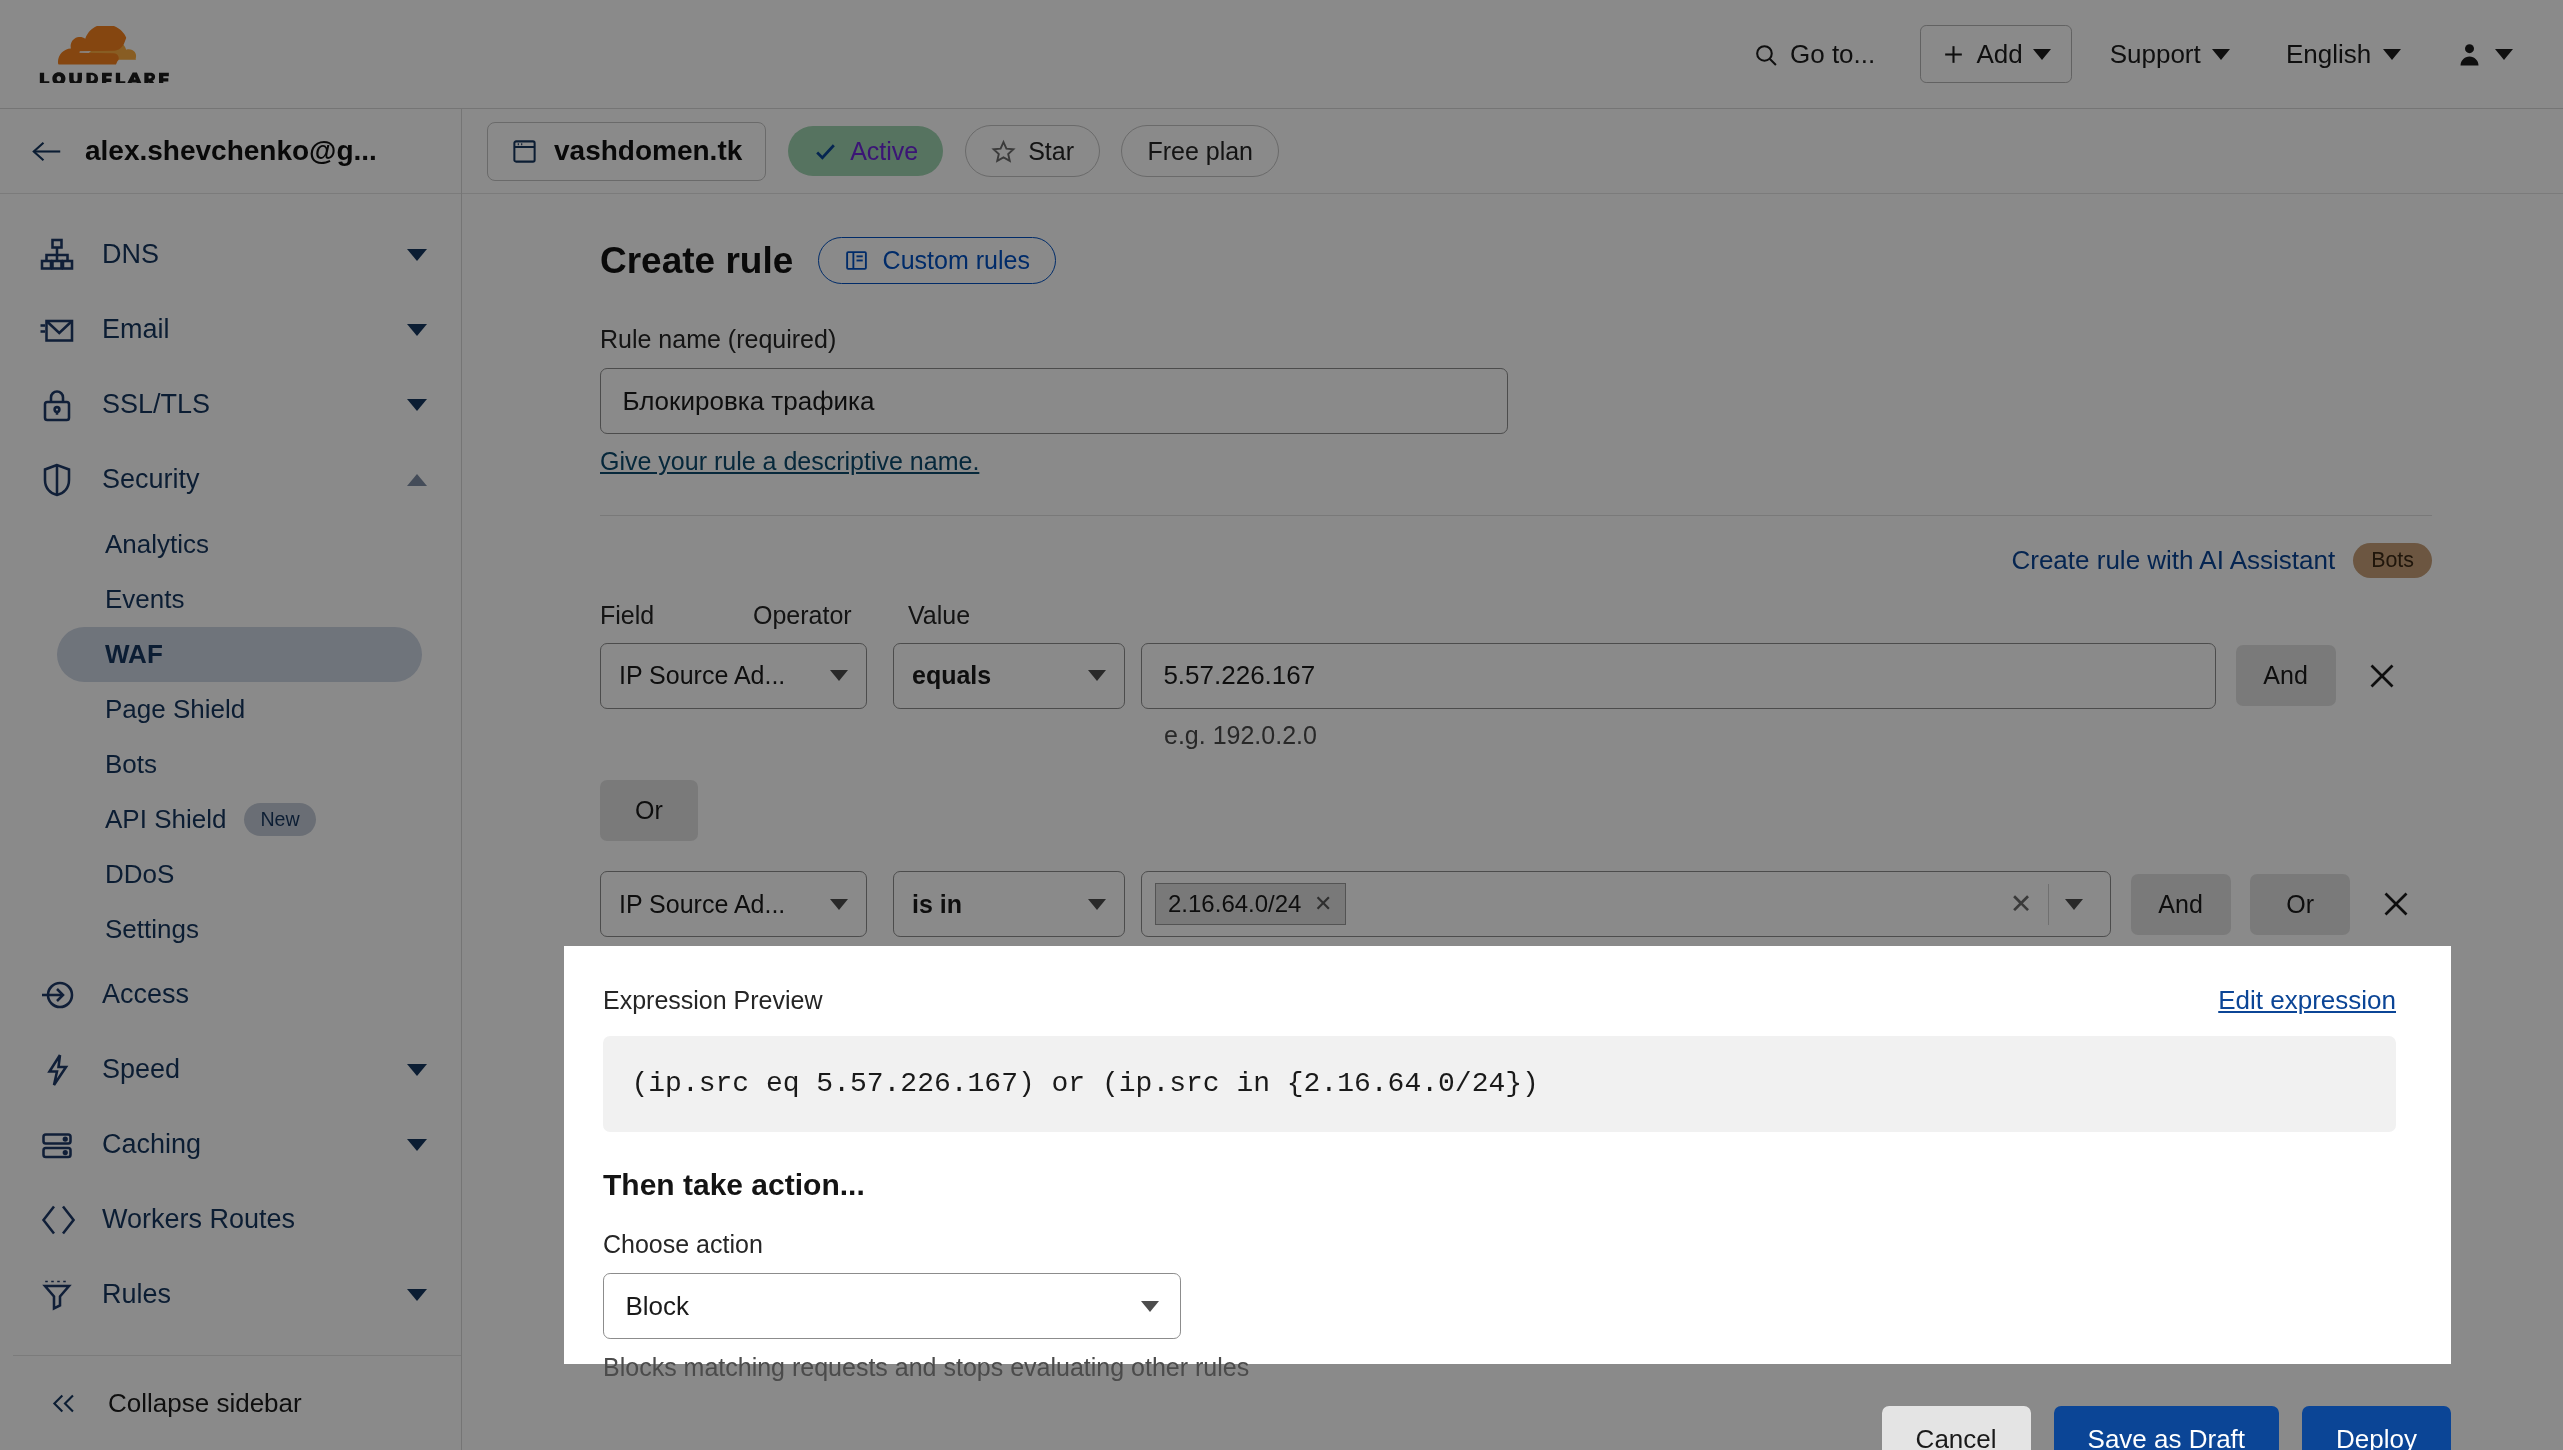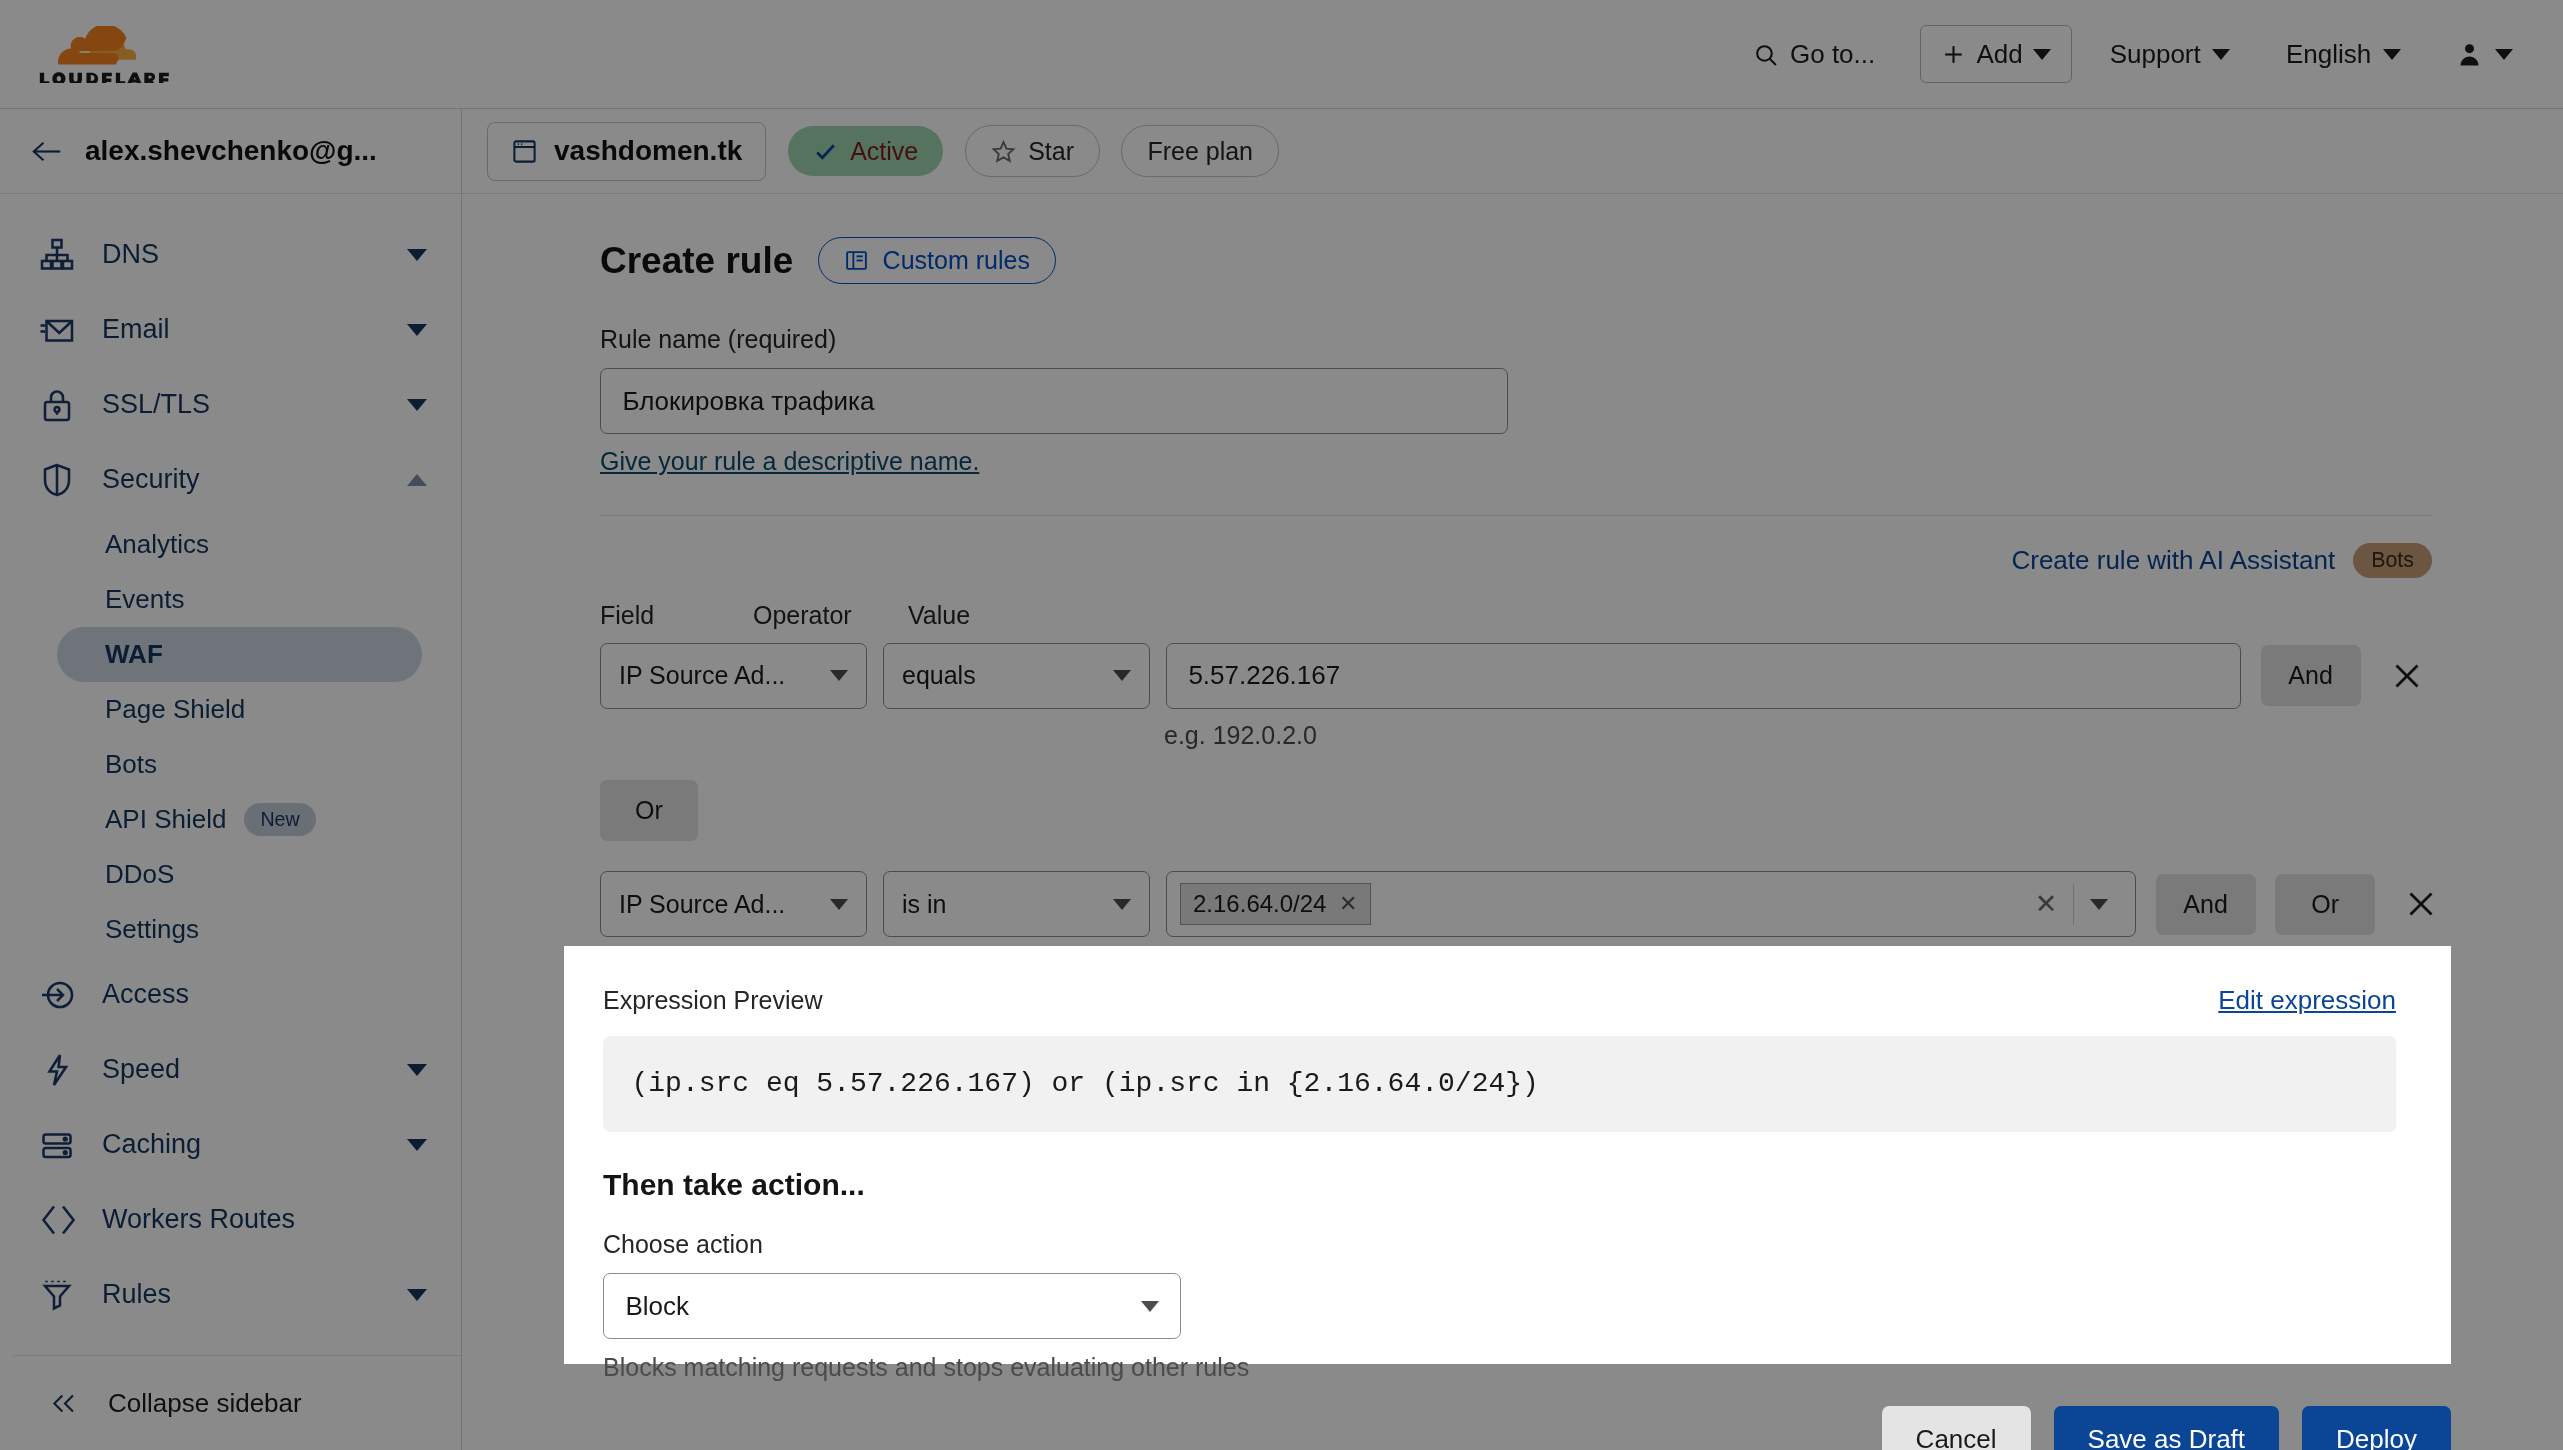--- a/index.html
+++ b/index.html
@@ -101,21 +101,21 @@
   }
   .dom-pill {
     display:flex; align-items:center; gap: 16px;
     border: 0.9px solid #c4c4c4; border-radius: 8px; padding: 12.5px 23px;
     font-size: 28px; font-weight: 700; color: #111; cursor: pointer; background:#fff;
   }
   .dom-ic { width: 27px; height: 27px; }
   .pill-active {
     display:flex; align-items:center; gap: 12.5px;
     background: #9fd4b1; border-radius: 27px; padding: 10.7px 25px;
-    font-size: 25px; color: #7f1d1d;
+    font-size: 25px; color: #6d28d9;
   }
   .pill {
     display:flex; align-items:center; gap: 12.5px;
     border: 0.9px solid #c4c4c4; border-radius: 27px; padding: 10.7px 25px;
     font-size: 25px; color: #262626; cursor: pointer; background:#fff;
   }
 
   .content { padding: 43px 0 0 138px; }
 
   .title-row { display:flex; align-items:center; gap: 25px; }
@@ -149,21 +149,21 @@
   .cond-row { display:flex; align-items:center; gap: 0; margin-top: 12.5px; }
   .sel {
     height: 66px; border: 0.9px solid #8c8c8c; border-radius: 7.1px; background:#fff;
     display:flex; align-items:center; padding: 0 18px;
     font-size: 25px; color: #1a1a1a; cursor: pointer;
   }
   .sel .cv { margin-left: auto; width: 0; height: 0;
              border-left: 9.8px solid transparent; border-right: 9.8px solid transparent;
              border-top: 11.6px solid #4d4d4d; }
   .sel-field { width: 267px; }
-  .sel-op { width: 267px; margin-left: 16px; }
+  .sel-op { width: 232px; margin-left: 26px; font-weight: bold; }
   .val-input {
     height: 66px; border: 0.9px solid #8c8c8c; border-radius: 7.1px; background:#fff;
     font-size: 26px; color: #1a1a1a; padding: 0 21.4px; margin-left: 16px;
     font-family: "Liberation Sans", sans-serif;
   }
   .op-btn {
     height: 61px; min-width: 100px; padding: 0 25px;
     background: #e2e2e2; border: none; border-radius: 7.1px;
     font-size: 25px; color: #1a1a1a; cursor: pointer; margin-left: 19.6px;
     font-family: "Liberation Sans", sans-serif;

